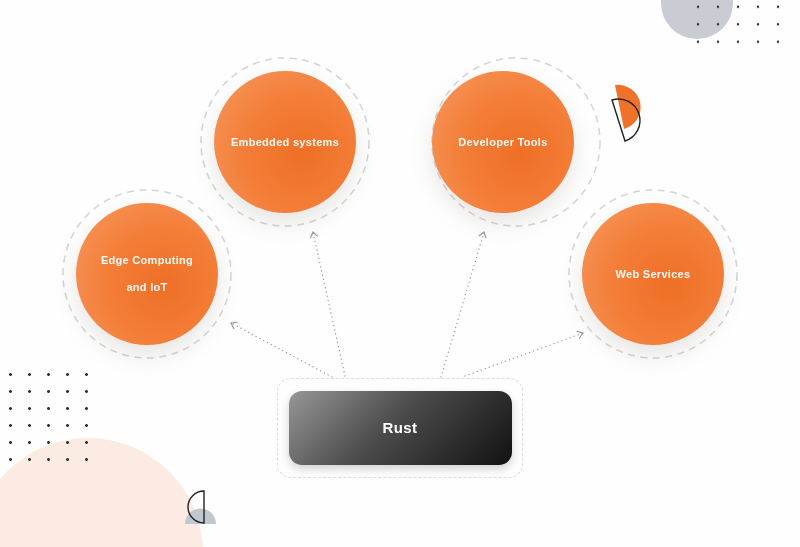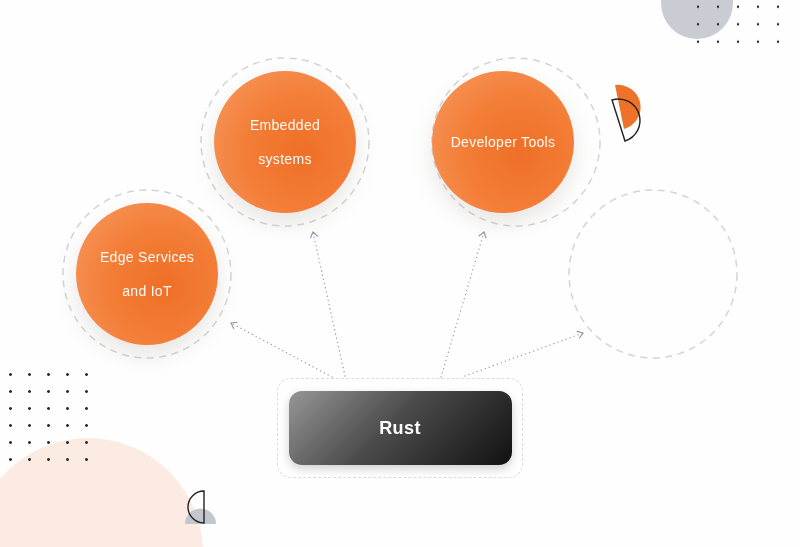--- a/index.html
+++ b/index.html
@@ -72,24 +72,24 @@
     background: radial-gradient(circle at 62% 58%, #ef6f26 0%, #f37e38 48%, #f89b63 100%);
     box-shadow: 0 10px 22px rgba(140, 130, 120, 0.20);
     display: flex;
     align-items: center;
     justify-content: center;
     text-align: center;
     padding: 0 16px;
   }
   .node-label {
     color: rgba(255,255,255,0.96);
-    font-size: 14px;
+    font-size: 11px;
     letter-spacing: 0.3px;
     line-height: 2.45;
-    font-weight: 400;
+    font-weight: 700;
   }
   .node-embedded  { left: 214px; top:  71px; }
   .node-developer { left: 432px; top:  71px; }
   .node-edge      { left:  76px; top: 203px; }
   .node-web       { left: 582px; top: 203px; }
 
   
   .center-frame {
     position: absolute;
     left: 277px; top: 378px;
@@ -105,21 +105,21 @@
     border-radius: 13px;
     background: linear-gradient(135deg, #969696 0%, #4c4c4c 45%, #111111 100%);
     box-shadow: 0 4px 10px rgba(0,0,0,0.18);
     display: flex;
     flex-direction: column;
     align-items: center;
     justify-content: center;
     color: #ffffff;
   }
   .center-line {
-    font-size: 18px;
+    font-size: 15px;
     font-weight: 600;
     letter-spacing: 0.4px;
     line-height: 30px;
   }
 </style>
 </head>
 <body>
 
 <div class="canvas">
 
@@ -152,21 +152,24 @@
     <path d="M204,491 A16,16 0 0 0 204,523 Z" fill="none" stroke="#222222" stroke-width="1.4"></path>
   </svg>
 
   <div class="node node-embedded">
     <span class="node-label">Embedded systems</span>
   </div>
   <div class="node node-developer">
     <span class="node-label">Developer Tools</span>
   </div>
   <div class="node node-edge">
-    <span class="node-label">Edge Services and IoT</span>
+    <span class="node-label">Edge Computing and IoT</span>
+  </div>
+  <div class="node node-web">
+    <span class="node-label">Web Services</span>
   </div>
 
   <div class="center-frame">
     <div class="center-box">
       <div class="center-line">Rust</div>
     </div>
   </div>
 
 </div>
 

